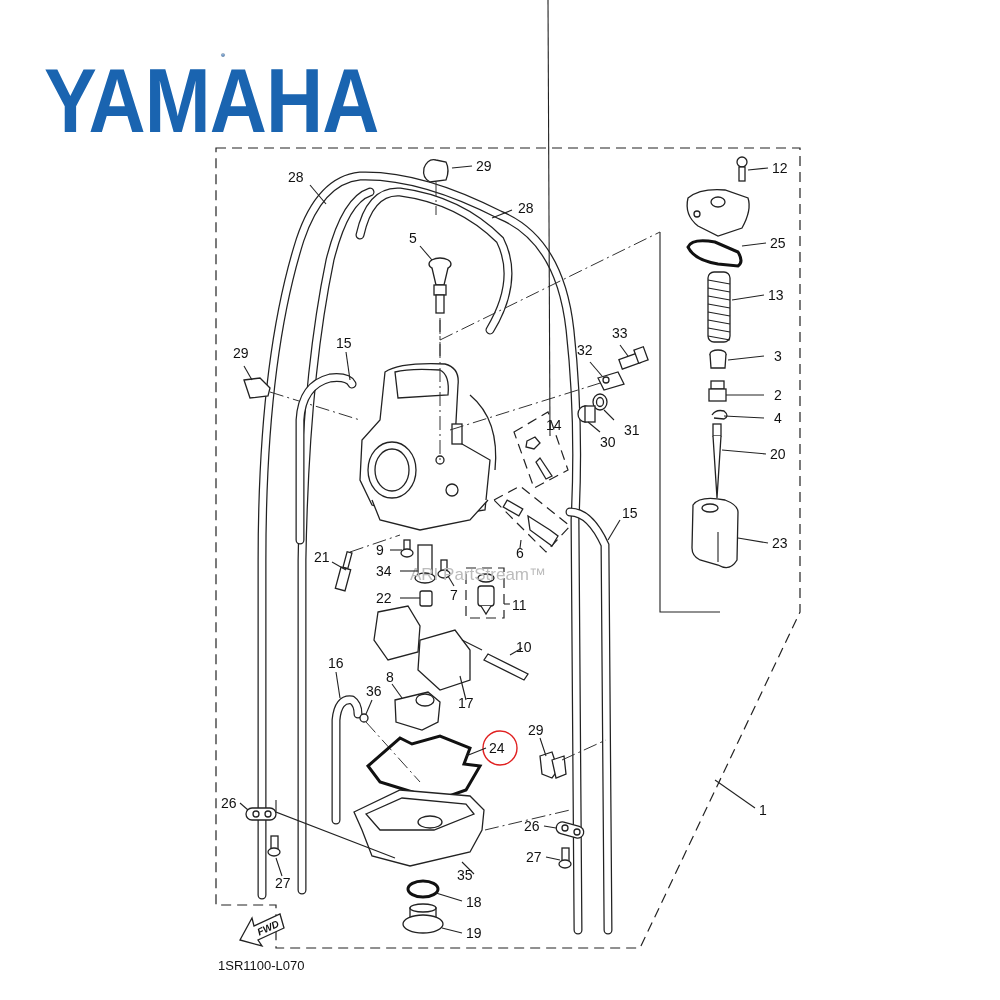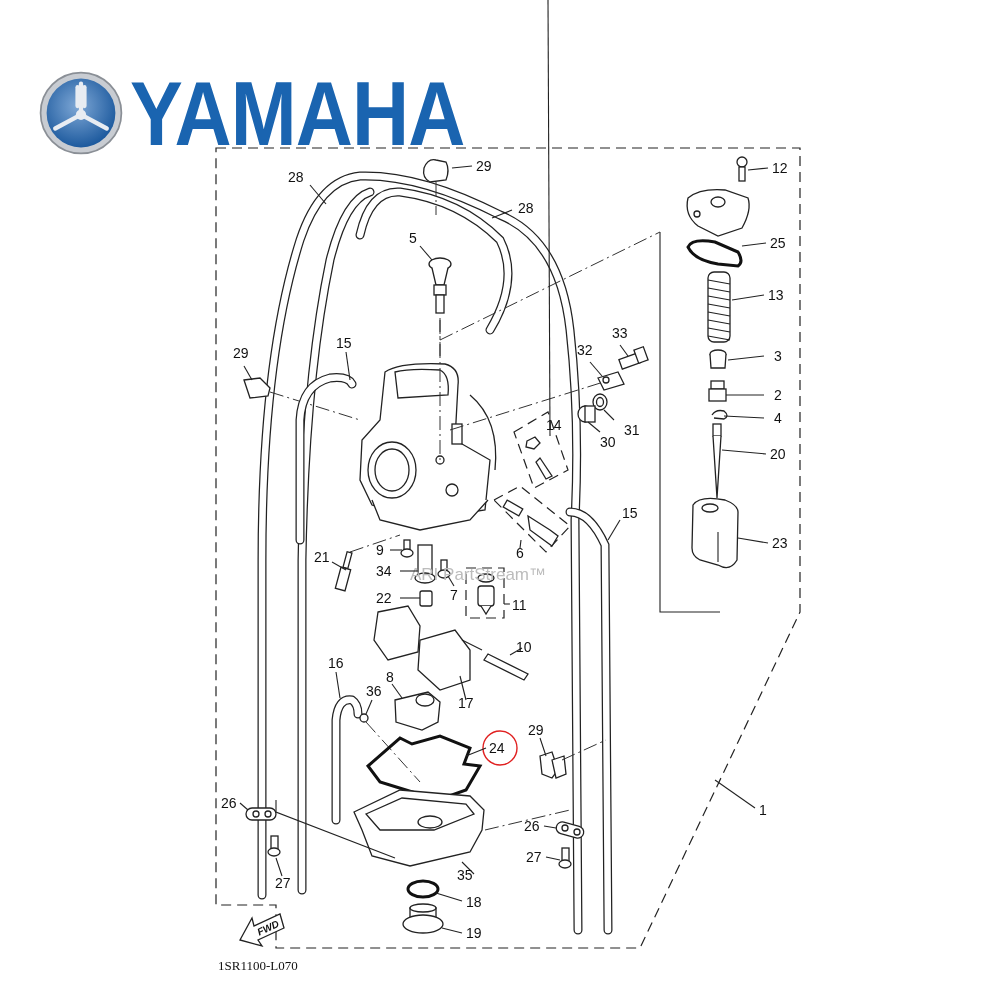--- a/index.html
+++ b/index.html
@@ -1,22 +1,22 @@
 <!DOCTYPE html>
 <html><head>
 <meta charset="utf-8">
 <style>
   html, body { margin:0; padding:0; background:#ffffff; }
   body { width:1000px; height:1000px; position:relative; overflow:hidden; font-family:"Liberation Sans", sans-serif; }
-  .logo { position:absolute; left:38px; top:68px; height:90px; display:flex; align-items:center; }
+  .logo { position:absolute; left:38px; top:53px; height:90px; display:flex; align-items:center;flex-direction:column; }
   .logo-emblem { width:86px; height:86px; }
   .logo-word { margin-left:6px; font-family:"Liberation Sans", sans-serif; font-weight:bold; color:#1a64b0; font-size:86px; letter-spacing:-1px; transform:scaleX(0.92) scaleY(1.05); transform-origin:left center; line-height:1; }
   svg.diagram { position:absolute; left:0; top:0; width:1000px; height:1000px; }
   .callout { font-family:"Liberation Sans", sans-serif; font-size:14px; fill:#111; }
-  .code { position:absolute; left:218px; top:958px; font-size:13px; color:#111; font-family:Liberation Serif, serif; }
+  .code { position:absolute; left:218px; top:958px; font-size:13px; color:#111; font-family:Liberation Sans, sans-serif; }
   .watermark { font-family:"Liberation Sans", sans-serif; font-size:17px; fill:#bcbcbc; }
   .part { fill:#fff; stroke:#222; stroke-width:1.3; }
   .ln { fill:none; stroke:#222; stroke-width:1.1; }
   .dash { fill:none; stroke:#222; stroke-width:1.2; stroke-dasharray:10 6; }
   .dashdot { fill:none; stroke:#333; stroke-width:1; stroke-dasharray:14 4 2 4; }
   .hose { fill:none; stroke:#222; stroke-width:9; stroke-linecap:round; }
   .hose-in { fill:none; stroke:#fff; stroke-width:6.5; stroke-linecap:round; }
   .ring { fill:none; stroke:#111; stroke-width:3; }
 </style>
 </head>

